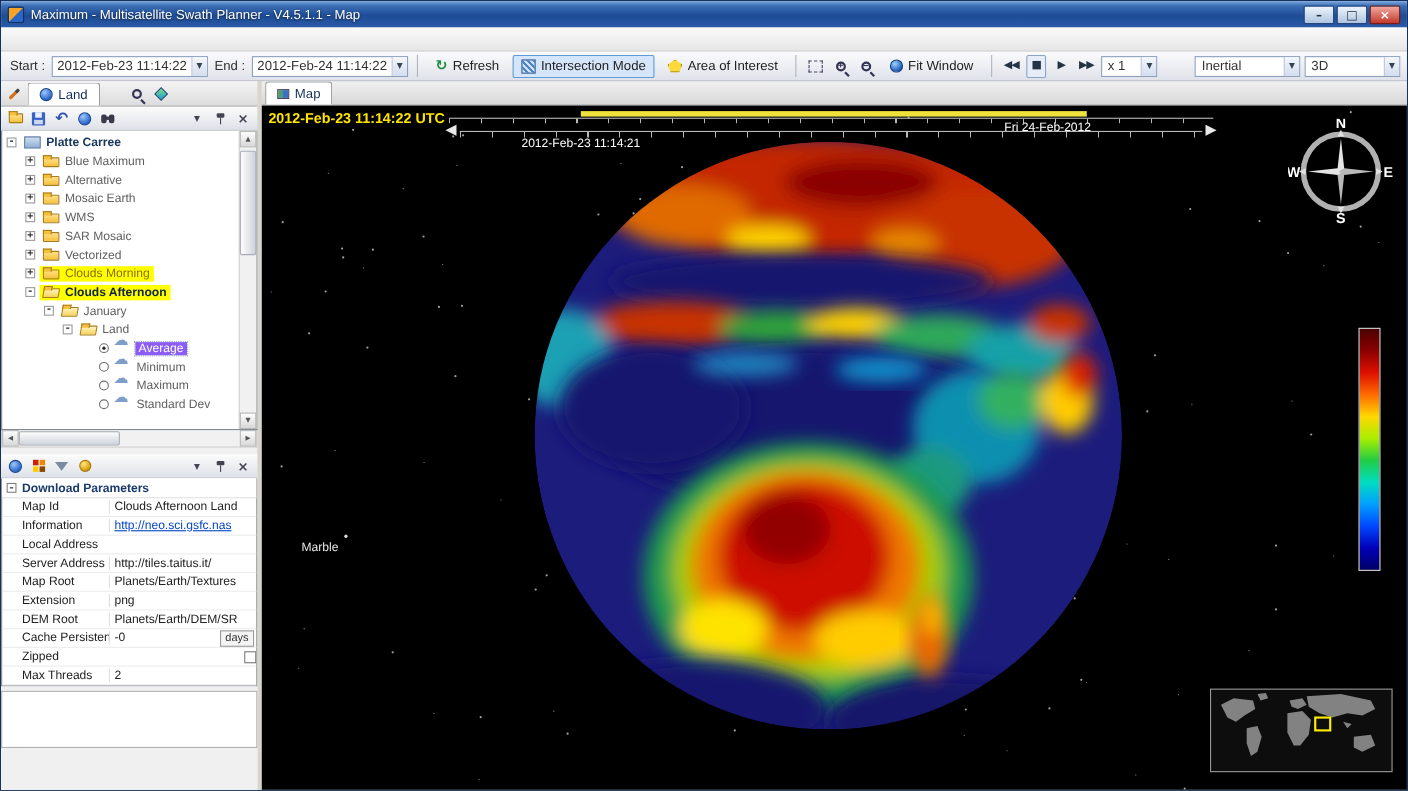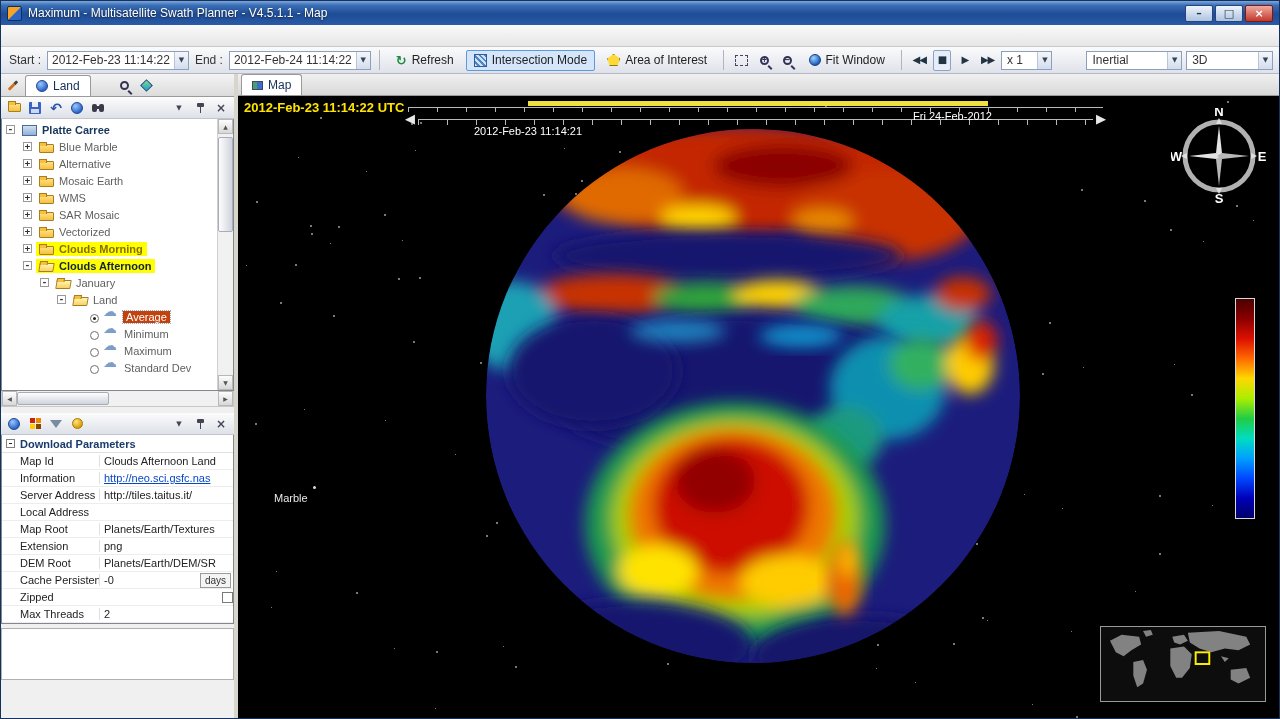--- a/index.html
+++ b/index.html
@@ -85,27 +85,27 @@
   .i-pin{width:9px;height:10px;position:relative}
   .i-pin::before{content:"";position:absolute;left:1px;top:0;width:7px;height:4px;background:#445;border-radius:1px}
   .i-pin::after{content:"";position:absolute;left:4px;top:4px;width:1px;height:6px;background:#445}
 
   
   .tree-wrap{height:272px;flex:none;position:relative;background:#fff;border:1px solid #828790;border-top:none}
   .tree{position:absolute;left:0;top:2px;right:16px;bottom:0;overflow:hidden}
   .tree-item{display:flex;align-items:center;height:17px;padding-left:calc(var(--lv,0)*17px + 4px);white-space:nowrap;font-size:11px;color:#5f5f5f}
   .expander{width:9px;height:9px;flex:none;border:1px solid #9a9a9a;background:#fff;font:bold 9px/7px "DejaVu Sans Mono",monospace;text-align:center;color:#333;margin-right:4px}
   .tree-item:not([data-expander]) .expander{visibility:hidden}
-  .row-inner{display:flex;align-items:flex-end;gap:4px;padding:1px 3px}
+  .row-inner{display:flex;align-items:center;gap:4px;padding:1px 3px}
   .tree-item[data-highlight="true"] .row-inner{background:#ffff00}
   .tree-label{padding:0 1px}
   .tree-item[data-bold="true"] .tree-label{font-weight:700;color:#10233f}
   .tree-item[data-tone="navy"] .tree-label{font-weight:700;color:#16365c}
-  .tree-item[data-tone="olive"] .tree-label{font-weight:700;color:#8a6d00}
-  .tree-item[data-selected="true"] .tree-label{background:#c2410c;color:#fff;outline:1px dotted #9ab;padding:0 3px}
+  .tree-item[data-tone="olive"] .tree-label{font-weight:400;color:#8a6d00}
+  .tree-item[data-selected="true"] .tree-label{background:#8b5cf6;color:#fff;outline:1px dotted #9ab;padding:0 3px}
   .radio{display:none;width:9px;height:9px;border:1px solid #707070;border-radius:50%;background:#fff;flex:none;position:relative}
   .tree-item[data-radio="true"] .radio{display:inline-block}
   .tree-item[data-checked="true"] .radio::after{content:"";position:absolute;inset:2px;border-radius:50%;background:#222}
   .tree-icon{width:15px;height:11px;position:relative;flex:none}
   .tree-item[data-icon^="folder"] .tree-icon{height:9px;background:linear-gradient(#ffe087,#f5c13d);border:1px solid #a87d1e;border-radius:1px;margin-top:2px}
   .tree-item[data-icon^="folder"] .tree-icon::before{content:"";position:absolute;top:-3px;left:-1px;width:6px;height:3px;background:#f5c13d;border:1px solid #a87d1e;border-bottom:none}
   .tree-item[data-icon="folder-open"] .tree-icon{transform:skewX(-10deg);background:linear-gradient(#fff3c0,#f7d35a)}
   .tree-item[data-icon="layers"] .tree-icon{background:linear-gradient(#cfe0f0,#8fb0d8);border:1px solid #4a6a9a}
   .tree-item[data-icon="cloud"] .tree-icon{width:16px}
   .tree-item[data-icon="cloud"] .tree-icon::before{content:"☁";position:absolute;top:-8px;left:0;font:14px/14px "DejaVu Sans",sans-serif;color:#7d9ec8}
@@ -317,21 +317,21 @@
 
                 <span class="tree-icon"></span>
                 <span class="tree-label">Platte Carree</span>
               </span>
             </div>
             <div class="tree-item" data-expander="+" data-icon="folder" style="--lv: 1;">
               <span class="expander">+</span>
               <span class="row-inner">
 
                 <span class="tree-icon"></span>
-                <span class="tree-label">Blue Marble</span>
+                <span class="tree-label">Blue Maximum</span>
               </span>
             </div>
             <div class="tree-item" data-expander="+" data-icon="folder" style="--lv: 1;">
               <span class="expander">+</span>
               <span class="row-inner">
 
                 <span class="tree-icon"></span>
                 <span class="tree-label">Alternative</span>
               </span>
             </div>
@@ -482,27 +482,27 @@
             <span class="param-label">Map Id</span>
             <span class="param-value">Clouds Afternoon Land</span>
 
           </div>
           <div class="param-row" data-link="true">
             <span class="param-label">Information</span>
             <span class="param-value">http://neo.sci.gsfc.nas</span>
 
           </div>
           <div class="param-row">
+            <span class="param-label">Local Address</span>
+            <span class="param-value"></span>
+
+          </div>
+          <div class="param-row">
             <span class="param-label">Server Address</span>
             <span class="param-value">http://tiles.taitus.it/</span>
-
-          </div>
-          <div class="param-row">
-            <span class="param-label">Local Address</span>
-            <span class="param-value"></span>
 
           </div>
           <div class="param-row">
             <span class="param-label">Map Root</span>
             <span class="param-value">Planets/Earth/Textures</span>
 
           </div>
           <div class="param-row">
             <span class="param-label">Extension</span>
             <span class="param-value">png</span>

